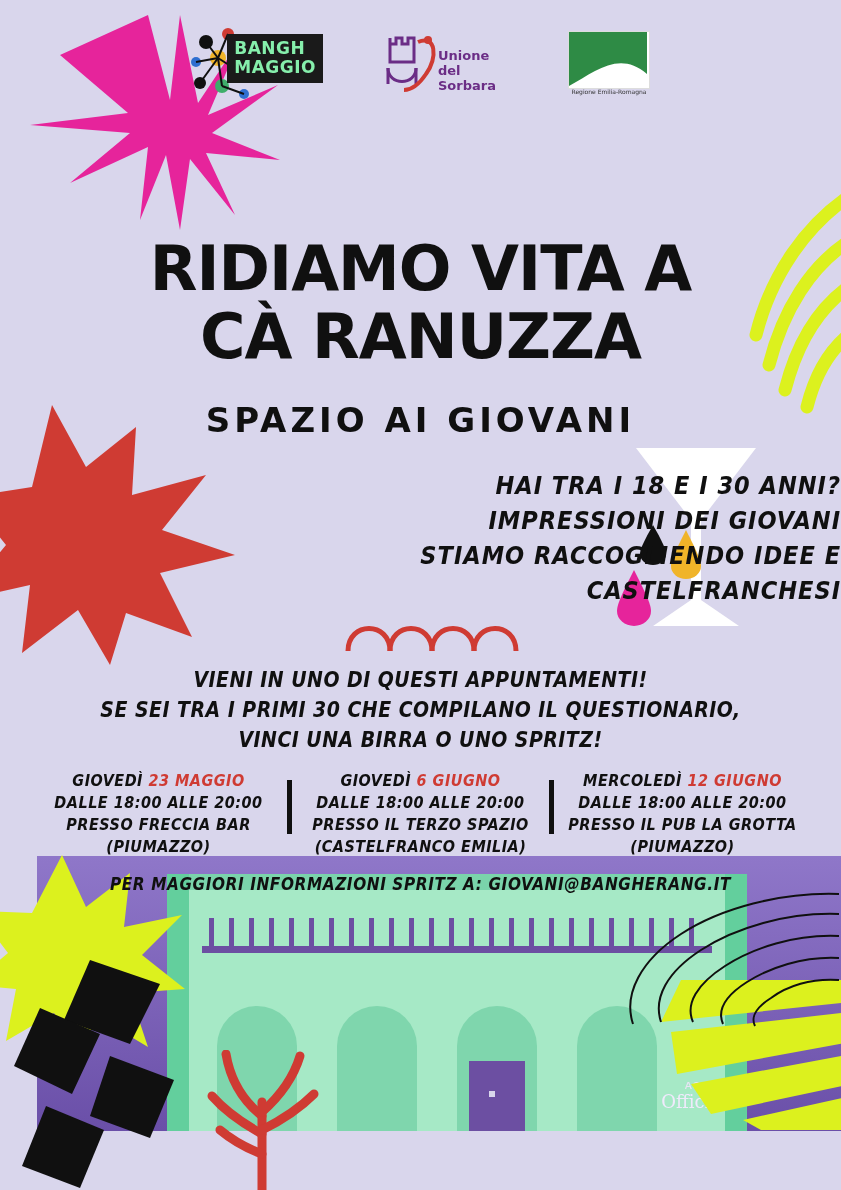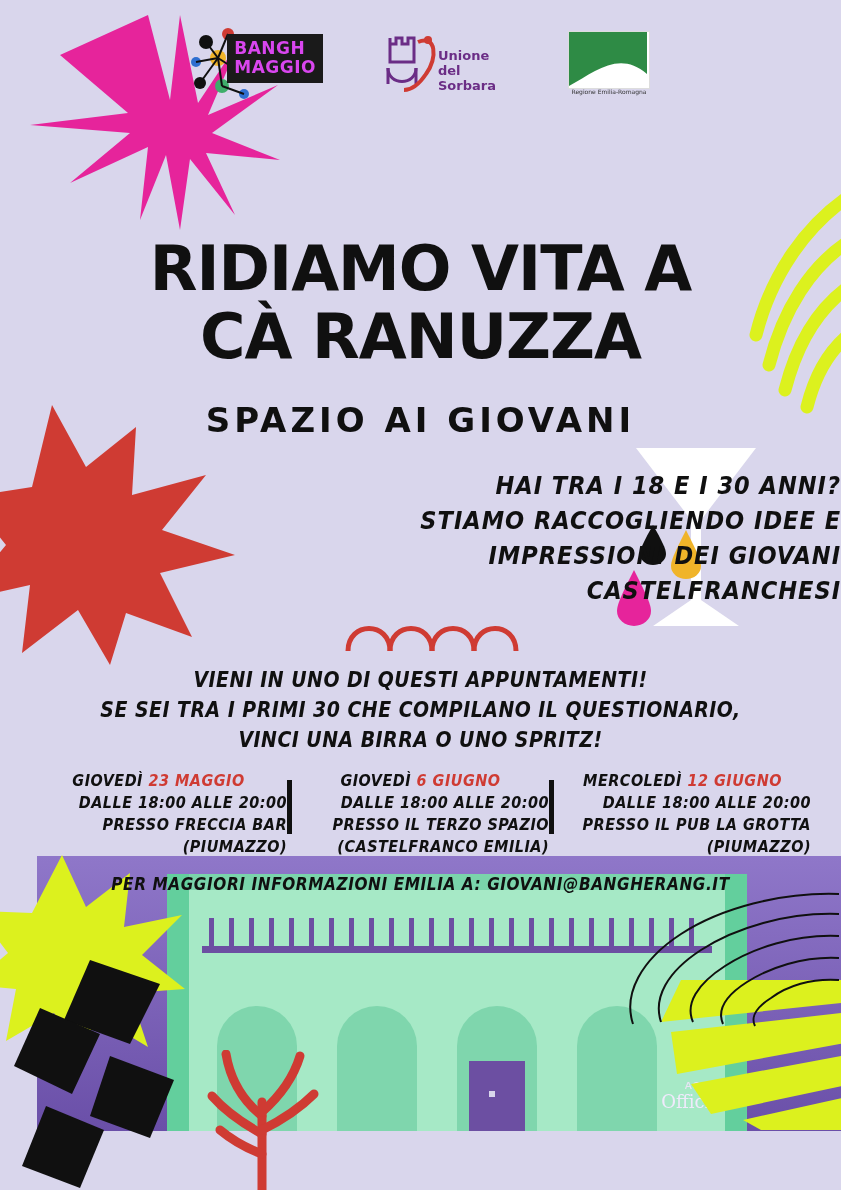--- a/index.html
+++ b/index.html
@@ -66,21 +66,21 @@
     top: 28px; left: 0; right: 0;
     display: flex;
     justify-content: center;
     align-items: center;
     gap: 55px;
     z-index: 6;
   }
   .logo-bangherang { position: relative; width: 135px; height: 72px; }
   .bang-text {
     position: absolute; right: 0; top: 6px;
-    background: #1a1a1a; color: #d946ef;
+    background: #1a1a1a; color: #86efac;
     font-family: "DejaVu Sans", sans-serif;
     font-weight: bold; font-size: 17px; line-height: 19px;
     letter-spacing: 0.5px;
     padding: 5px 7px 6px 7px;
     text-align: left;
   }
   .logo-unione { position: relative; width: 135px; height: 72px; }
   .unione-text {
     position: absolute; left: 60px; top: 20px;
     color: #6b2d86; font-weight: bold; font-size: 13px; line-height: 15px;
@@ -167,21 +167,21 @@
     font-family: "DejaVu Sans Condensed", "DejaVu Sans", sans-serif;
     font-weight: bold;
     font-style: italic;
     font-size: 16px;
     line-height: 22px;
     letter-spacing: 0.5px;
     color: #101010;
   }
   .event .day { display: block; }
   .event .day .date { color: #cf3b33; }
-  .event .line { display: block; text-align: right; }
+  .event .line { display: block; }
   .divider {
     width: 5px;
     height: 54px;
     background: #101010;
     margin-top: 10px;
     flex: 0 0 auto;
   }
 
   .contact {
     position: absolute;
@@ -411,22 +411,22 @@
 
     <div class="title">
       <div>RIDIAMO VITA A</div>
       <div>CÀ RANUZZA</div>
     </div>
 
     <div class="subtitle">SPAZIO AI GIOVANI</div>
 
     <div class="para-main">
       <span>HAI TRA I 18 E I 30 ANNI?</span>
+      <span>IMPRESSIONI DEI GIOVANI</span>
       <span>STIAMO RACCOGLIENDO IDEE E</span>
-      <span>IMPRESSIONI DEI GIOVANI</span>
       <span>CASTELFRANCHESI</span>
     </div>
 
     <div class="para-call">
       <span>VIENI IN UNO DI QUESTI APPUNTAMENTI!</span>
       <span>SE SEI TRA I PRIMI 30 CHE COMPILANO IL QUESTIONARIO,</span>
       <span>VINCI UNA BIRRA O UNO SPRITZ!</span>
     </div>
 
     <div class="events">
@@ -451,17 +451,17 @@
 
       <div class="event">
         <span class="day"><span>MERCOLEDÌ </span><span class="date">12 GIUGNO</span></span>
         <span class="line">DALLE 18:00 ALLE 20:00</span>
         <span class="line">PRESSO IL PUB LA GROTTA</span>
         <span class="line">(PIUMAZZO)</span>
       </div>
 
     </div>
 
-    <div class="contact">PER MAGGIORI INFORMAZIONI EMILIA A: GIOVANI@BANGHERANG.IT</div>
+    <div class="contact">PER MAGGIORI INFORMAZIONI SPRITZ A: GIOVANI@BANGHERANG.IT</div>
 
   </div>
 
 </div>
 
 </body></html>

